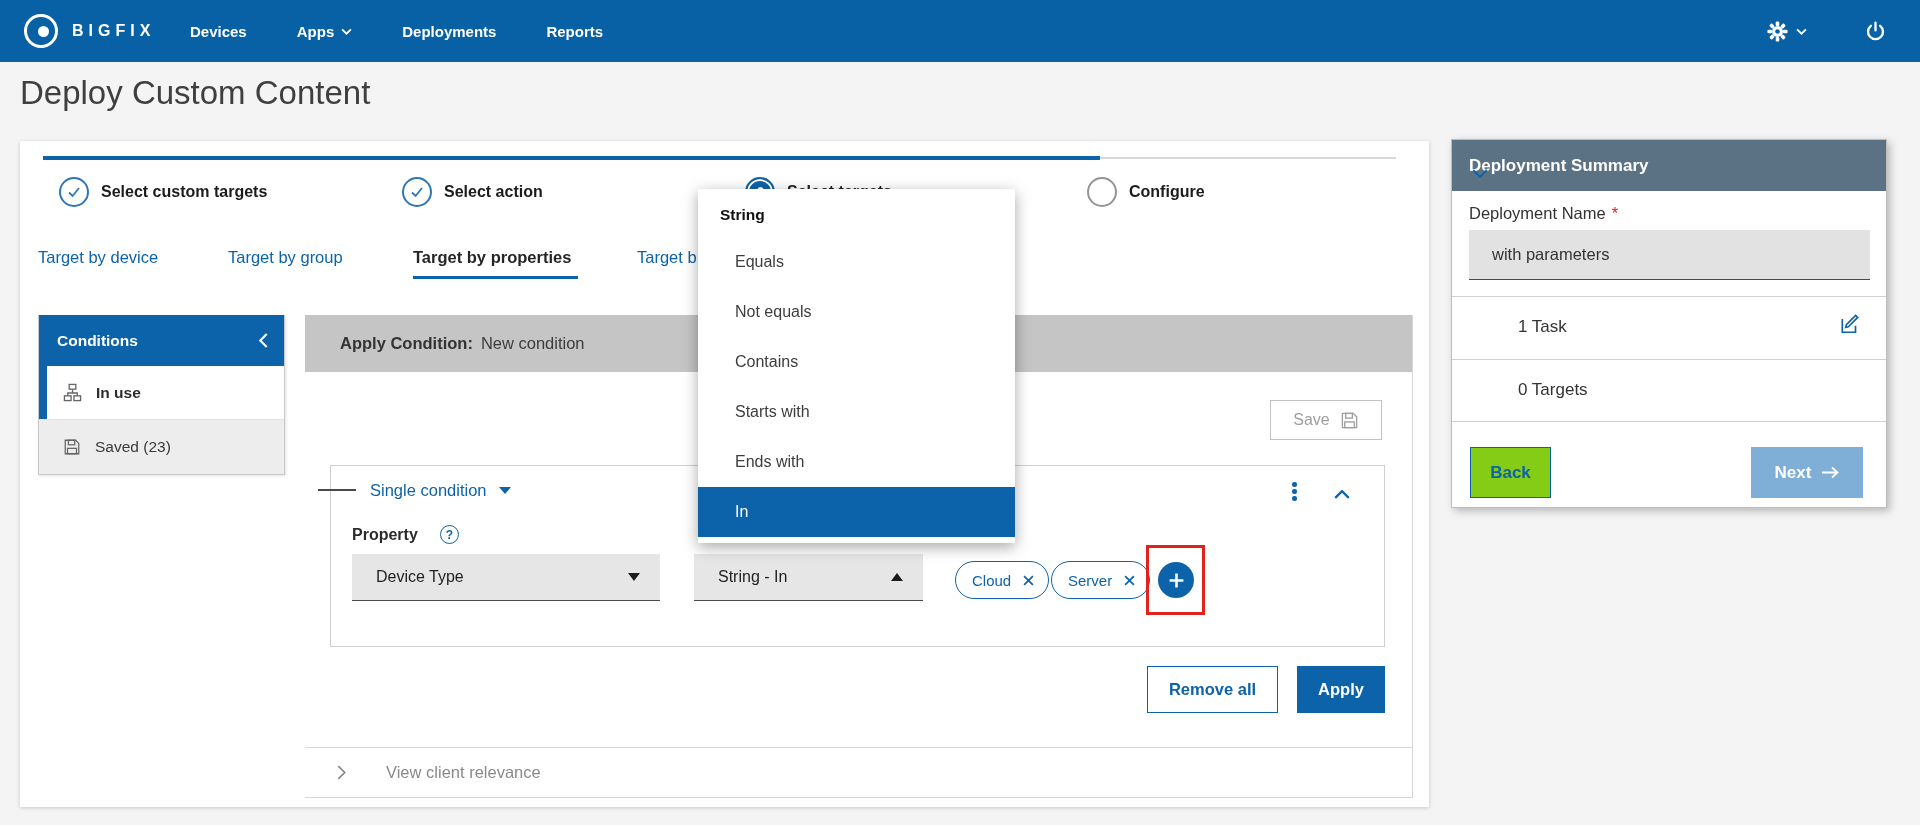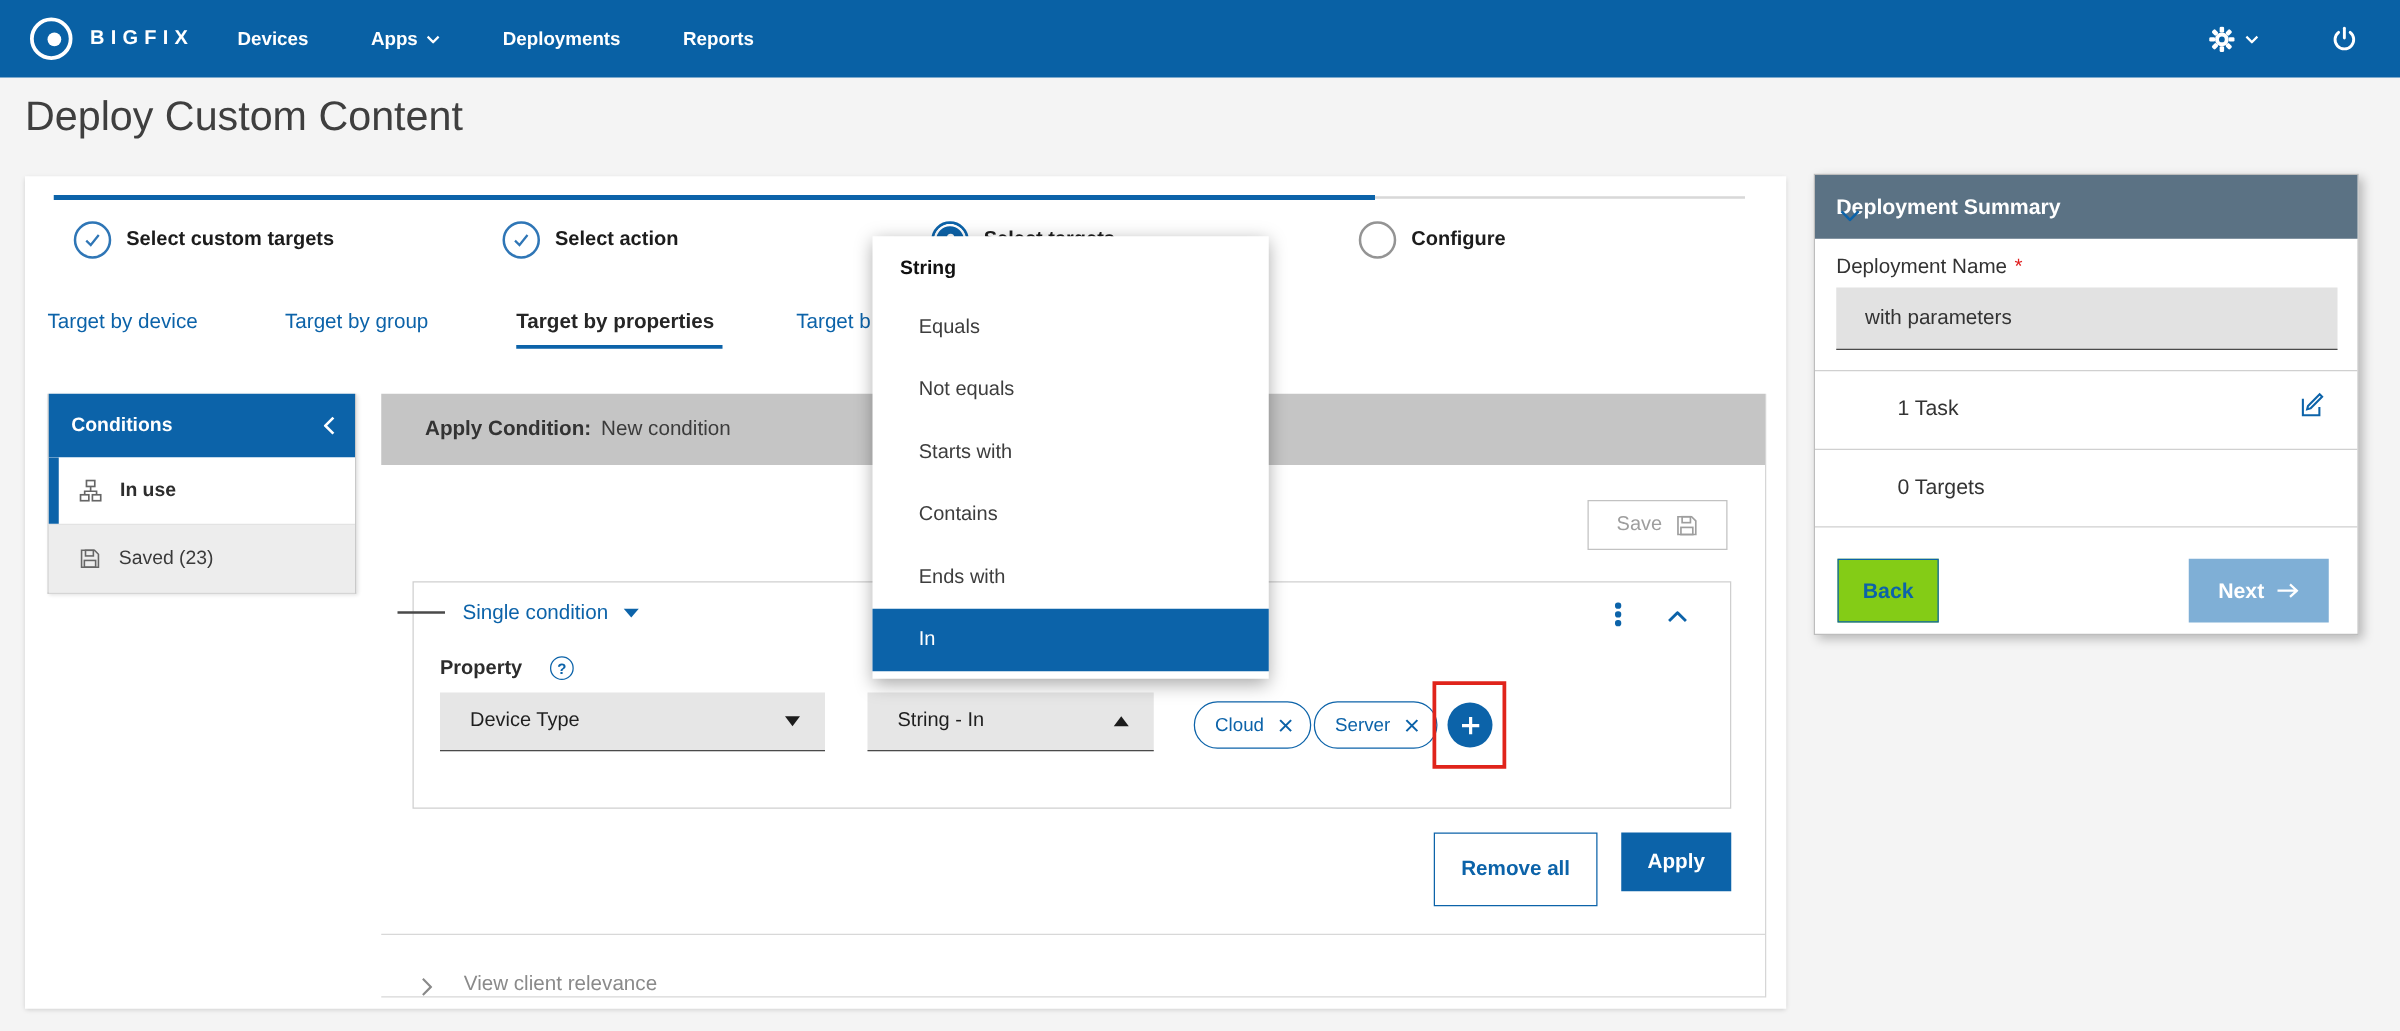--- a/index.html
+++ b/index.html
@@ -75,24 +75,24 @@
   .sel { position:absolute; top:554px; height:47px; background:#e6e6e6; border-bottom:1px solid #4a4a4a; display:flex; align-items:center; padding:0 20px 0 24px; font-size:16px; color:#1f1f1f; cursor:pointer; z-index:3; }
   .sel .txt { flex:1; }
   .tri-down { width:0; height:0; border-left:6.5px solid transparent; border-right:6.5px solid transparent; border-top:8px solid #1c1c1c; }
   .tri-up { width:0; height:0; border-left:6.5px solid transparent; border-right:6.5px solid transparent; border-bottom:8px solid #1c1c1c; }
 
   .chip { position:absolute; top:561px; height:38px; border:1.5px solid #0c63a9; border-radius:19px; display:flex; align-items:center; gap:12px; padding:0 14px 0 16px; background:#fff; z-index:3; cursor:pointer; }
   .chip .chip-label { font-size:15px; color:#0c63a9; }
   .plus-btn { position:absolute; left:1158px; top:562px; width:36px; height:36px; border-radius:50%; background:#0c63a9; display:flex; align-items:center; justify-content:center; cursor:pointer; z-index:3; }
   .red-box { position:absolute; left:1146px; top:545px; width:59px; height:70px; border:3px solid #e0241b; z-index:6; pointer-events:none; }
 
-  .remove-btn { position:absolute; left:1147px; top:666px; width:131px; height:59px; background:#fff; border:1.5px solid #0c63a9; color:#0c63a9; font-size:16.5px; font-weight:bold; display:flex; align-items:center; justify-content:center; cursor:pointer; z-index:2; }
+  .remove-btn { position:absolute; left:1147px; top:666px; width:131px; height:47px; background:#fff; border:1.5px solid #0c63a9; color:#0c63a9; font-size:16.5px; font-weight:bold; display:flex; align-items:center; justify-content:center; cursor:pointer; z-index:2; }
   .apply-btn { position:absolute; left:1297px; top:666px; width:88px; height:47px; background:#0c63a9; border:none; color:#fff; font-size:16.5px; font-weight:bold; display:flex; align-items:center; justify-content:center; cursor:pointer; z-index:2; }
 
-  .relevance { position:absolute; left:305px; top:747px; width:1107px; height:51px; border-top:1px solid #d8d8d8; border-bottom:1px solid #d8d8d8; display:flex; align-items:flex-end; gap:25px; padding-left:32px; cursor:pointer; z-index:2; }
+  .relevance { position:absolute; left:305px; top:747px; width:1107px; height:51px; border-top:1px solid #d8d8d8; border-bottom:1px solid #d8d8d8; display:flex; align-items:center; gap:40px; padding-left:32px; cursor:pointer; z-index:2; }
   .relevance .lbl { font-size:16.5px; color:#8a8a8a; }
 
   
   .summary { position:absolute; left:1451px; top:139px; width:436px; height:369px; background:#fff; border:1px solid #bdbdbd; box-shadow:3px 3px 8px rgba(0,0,0,.25); z-index:10; }
   .summary-head { height:51px; background:#5b7284; display:flex; align-items:center; padding-left:17px; }
   .summary-head .t { color:#fff; font-size:17px; font-weight:bold; }
   .sum-name-label { position:absolute; left:17px; top:64px; font-size:16.5px; color:#333; }
   .sum-name-label .req { color:#e02020; margin-left:6px; }
   .sum-input { position:absolute; left:17px; top:90px; width:401px; height:50px; background:#e2e2e2; border:none; border-bottom:1.5px solid #4a4a4a; font-family:"Liberation Sans",sans-serif; font-size:16.5px; color:#333; padding-left:23px; outline:none; }
   .sum-div { position:absolute; left:0; width:434px; height:1px; background:#d0d0d0; }
@@ -342,19 +342,19 @@
       <svg width="18" height="13" viewBox="0 0 18 13">
           <path d="M1 6.5 H16 M11 1.5 L16.5 6.5 L11 11.5" fill="none" stroke="#fff" stroke-width="1.8"></path>
         </svg>
     </button>
   </div>
 
   <div class="dropdown">
     <div class="dd-group">String</div>
     <div class="dd-opt">Equals</div>
     <div class="dd-opt">Not equals</div>
+    <div class="dd-opt">Contains</div>
     <div class="dd-opt">Starts with</div>
-    <div class="dd-opt">Contains</div>
     <div class="dd-opt">Ends with</div>
     <div class="dd-opt selected">In</div>
   </div>
 
 </div>
 
 </body></html>

